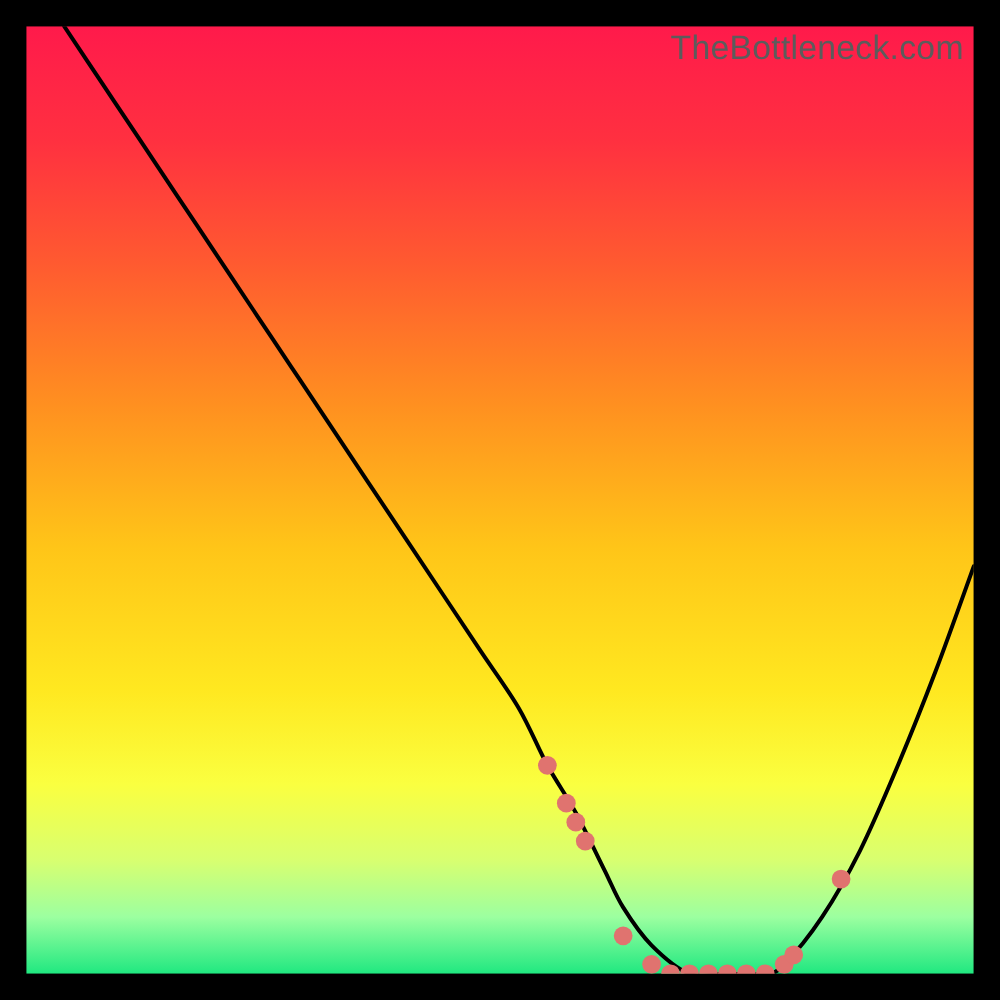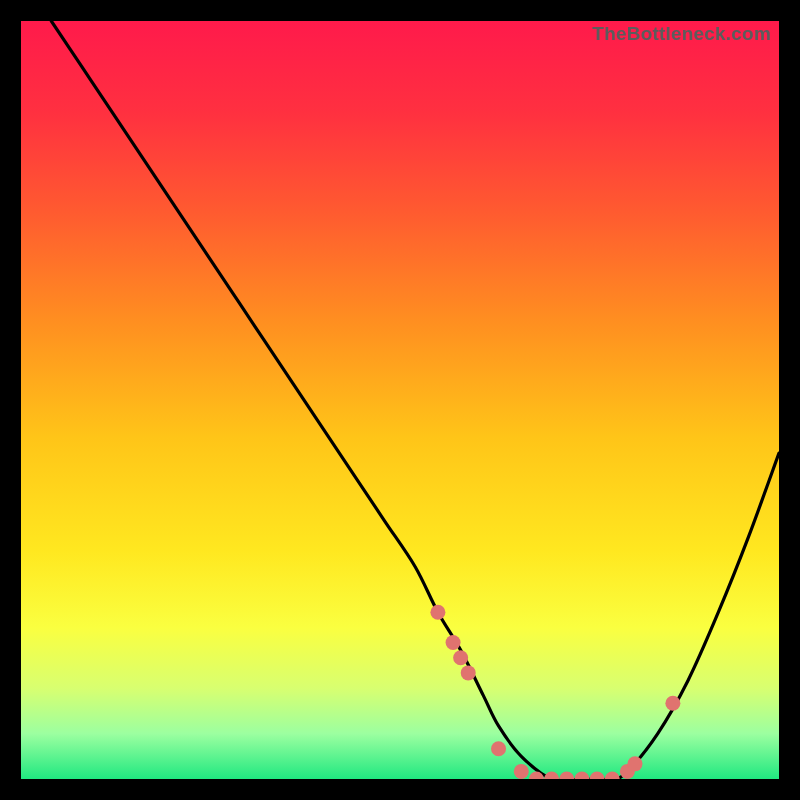--- a/index.html
+++ b/index.html
@@ -24,22 +24,22 @@
     left: 0;
     top: 0;
     width: 758px;
     height: 758px;
   }
   .watermark {
     position: absolute;
     top: 2px;
     right: 8px;
     color: #5c5c5c;
-    font-size: 19px;
-    font-weight: 700;
+    font-size: 27px;
+    font-weight: 400;
     letter-spacing: 0.2px;
     user-select: none;
   }
   svg { display: block; }
 </style>
 </head>
 <body>
 
 <div class="frame">
   <svg class="plot" viewBox="0 0 758 758">

